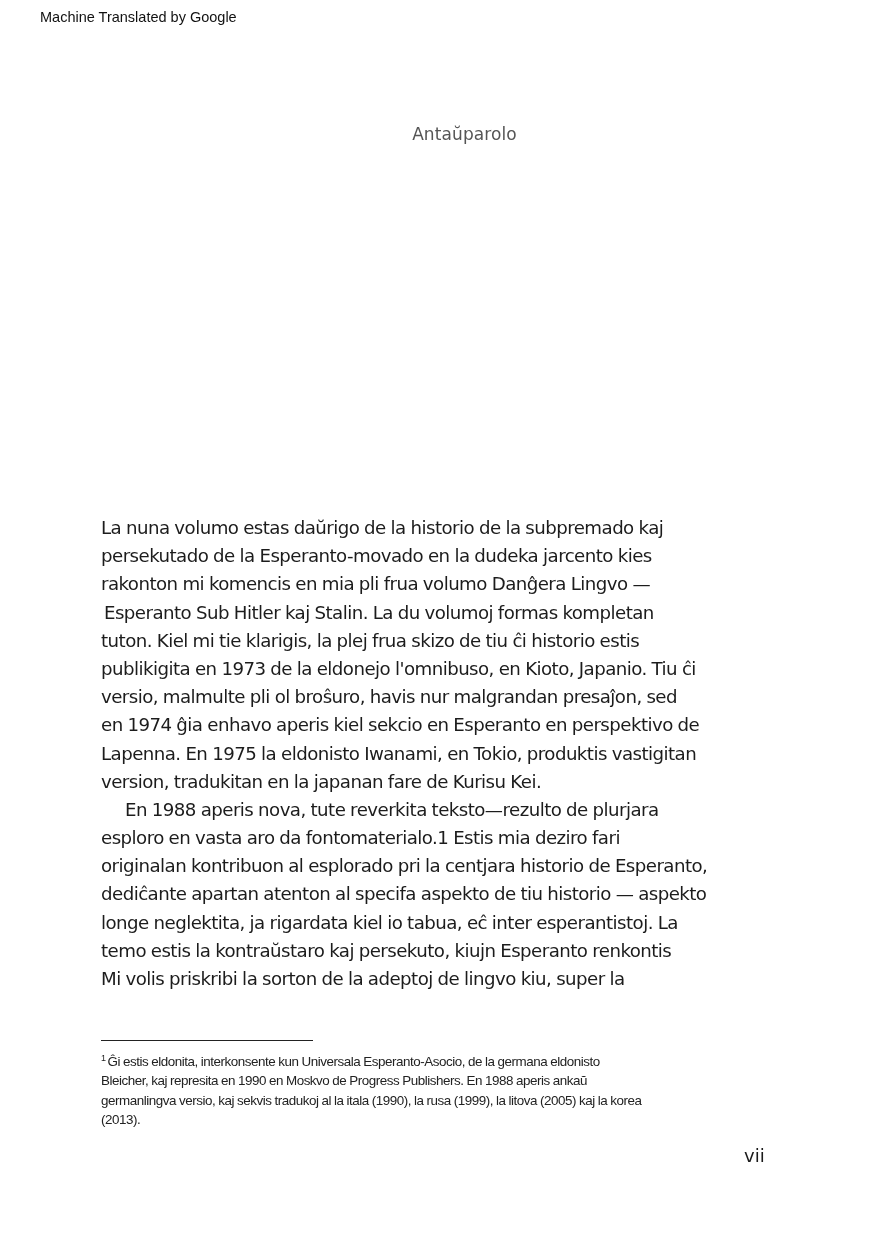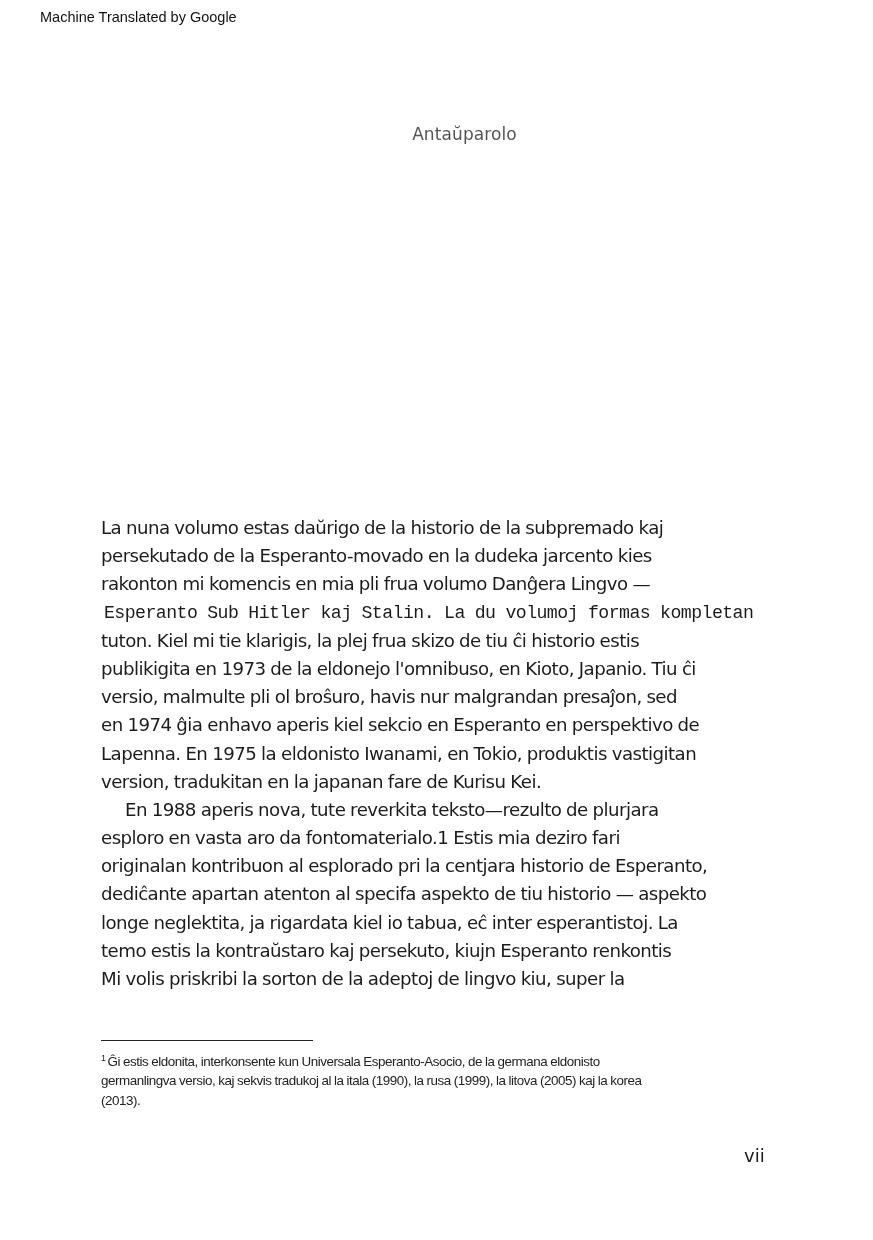--- a/index.html
+++ b/index.html
@@ -45,21 +45,21 @@
     .line {
       height: 28.2px;
       line-height: 28.2px;
       font-family: "DejaVu Sans", sans-serif;
       font-size: 18.2px;
       color: #1c1c1c;
       white-space: nowrap;
       letter-spacing: -0.55px;
       word-spacing: -0.4px;
     }
-    .line.shift { padding-left: 3px; font-family: Liberation Mono, monospace; }
+    .line.shift { padding-left: 3px; }
     .line.indent { padding-left: 24px; }
     .footnote-rule {
       position: absolute;
       left: 101px;
       top: 1040px;
       width: 212px;
       height: 0;
       border-top: 1px solid #222222;
     }
     .footnotes {
@@ -117,17 +117,18 @@
   <div class="line">dediĉante apartan atenton al specifa aspekto de tiu historio — aspekto</div>
   <div class="line">longe neglektita, ja rigardata kiel io tabua, eĉ inter esperantistoj. La</div>
   <div class="line">temo estis la kontraŭstaro kaj persekuto, kiujn Esperanto renkontis</div>
   <div class="line">Mi volis priskribi la sorton de la adeptoj de lingvo kiu, super la</div>
 </div>
 
 <div class="footnote-rule"></div>
 
 <div class="footnotes">
   <div class="fn-line"><sup class="fn-mark">1</sup><span>Ĝi estis eldonita, interkonsente kun Universala Esperanto-Asocio, de la germana eldonisto</span></div>
+  <div class="fn-line">Bleicher, kaj represita en 1990 en Moskvo de Progress Publishers. En 1988 aperis ankaŭ</div>
   <div class="fn-line">germanlingva versio, kaj sekvis tradukoj al la itala (1990), la rusa (1999), la litova (2005) kaj la korea</div>
   <div class="fn-line">(2013).</div>
 </div>
 
 <div class="page-number">vii</div>
 
 </body></html>

